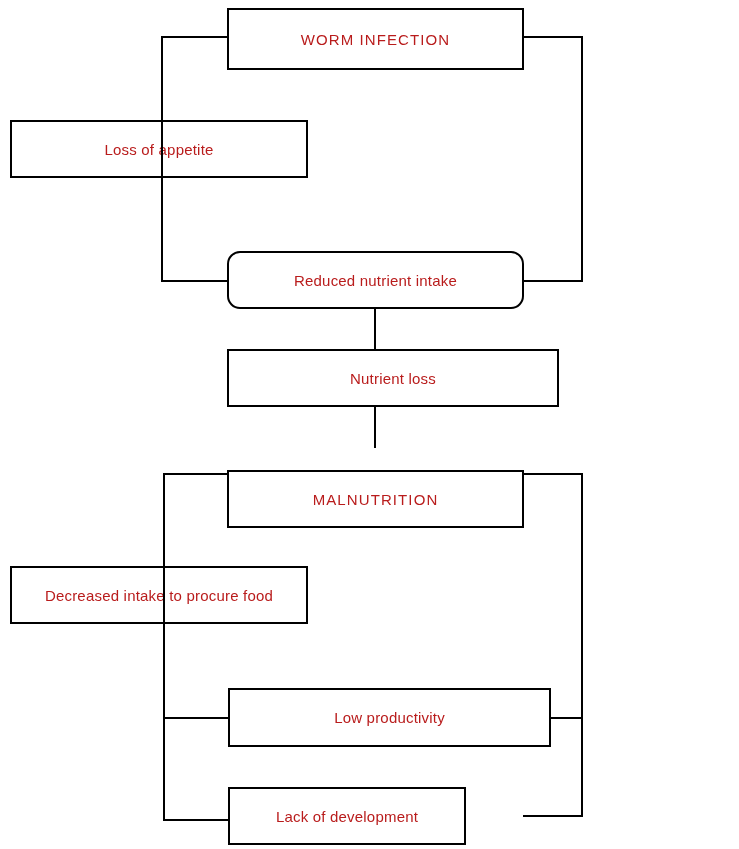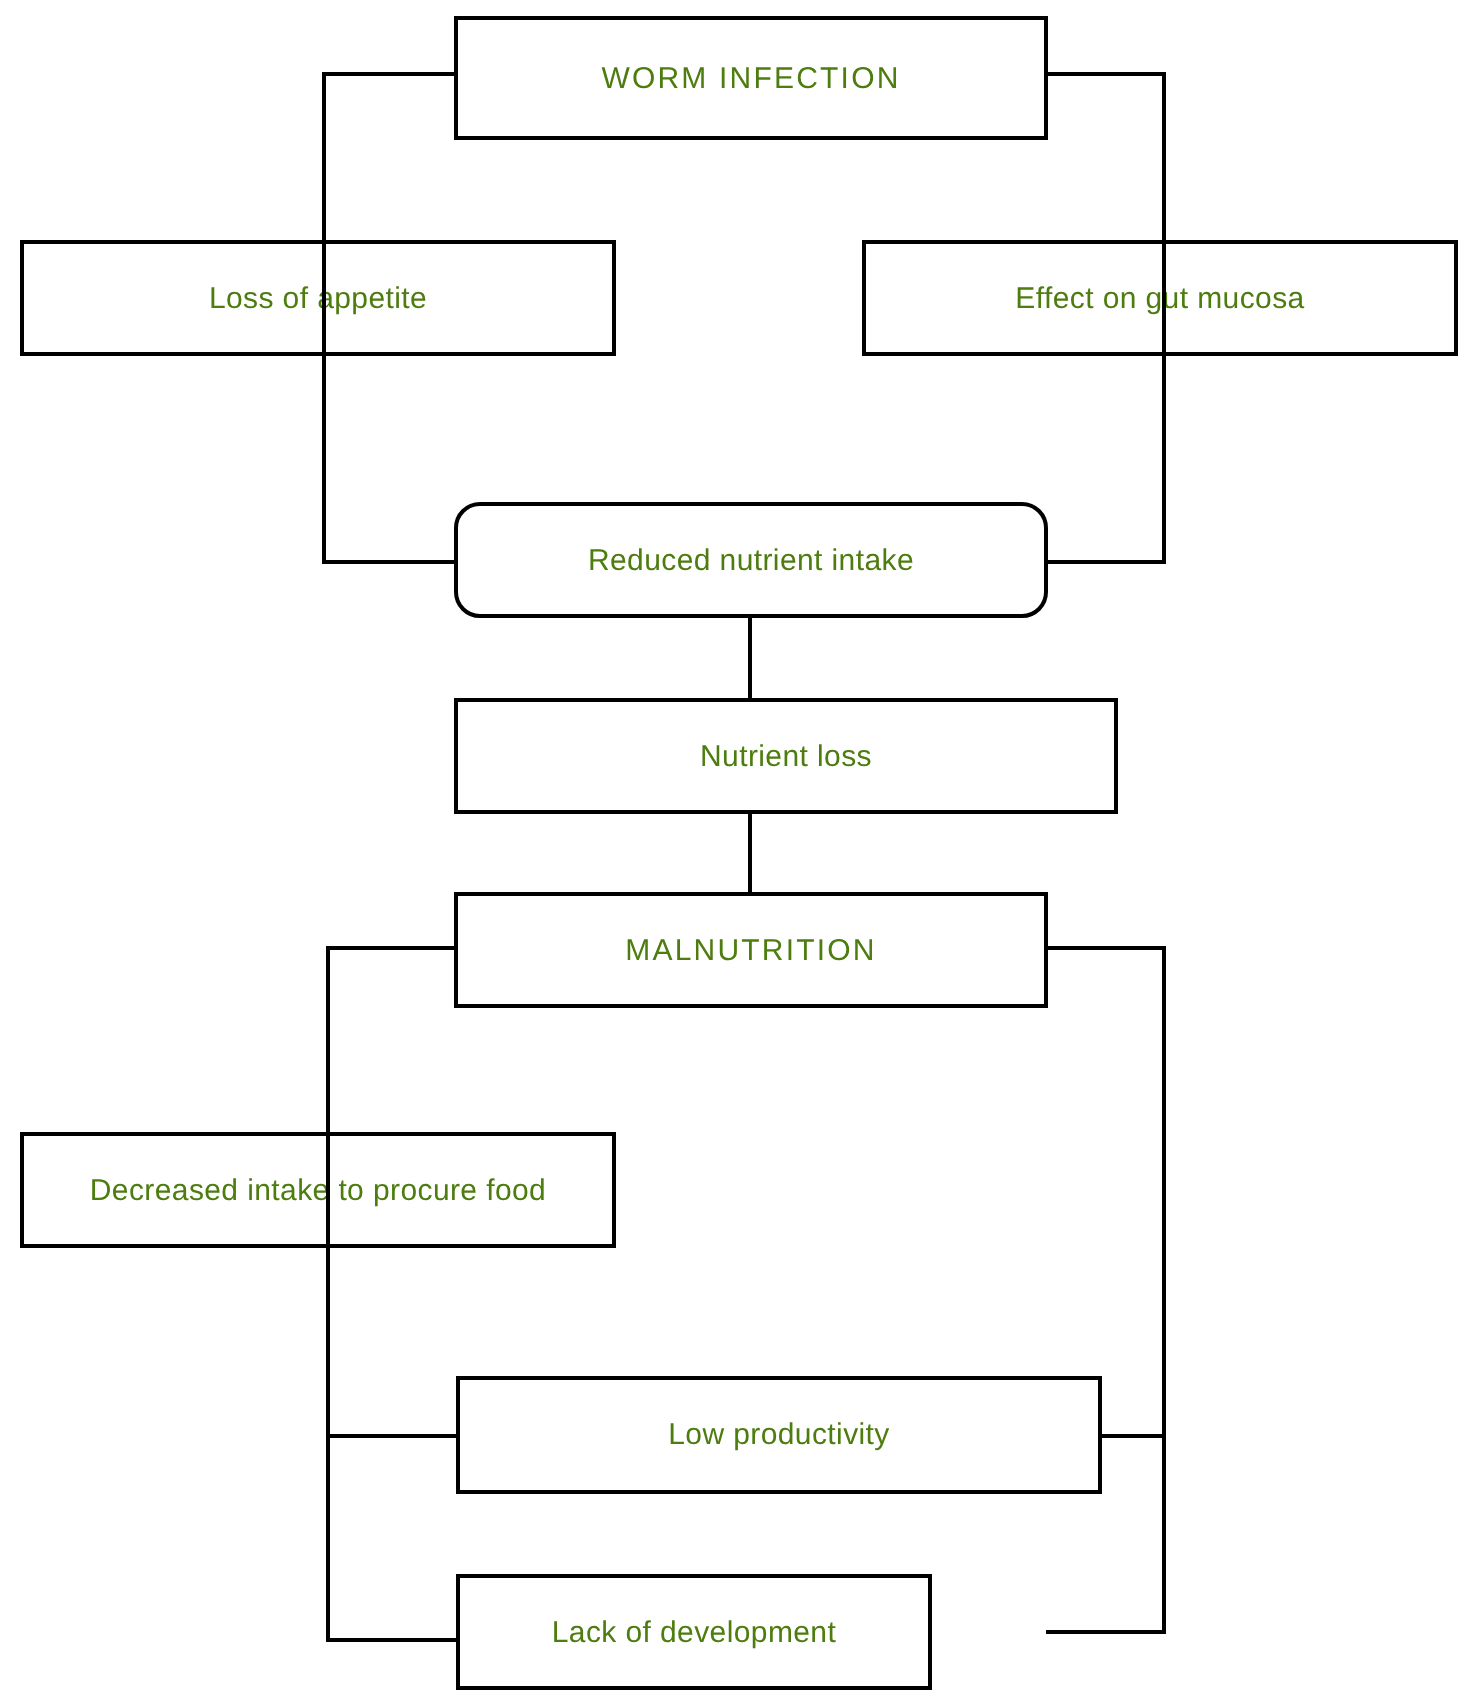--- a/index.html
+++ b/index.html
@@ -19,21 +19,21 @@
     box-sizing:border-box;
     background:#ffffff;
     border:2px solid #000000;
     display:flex;
     align-items:center;
     justify-content:center;
     z-index:5;
   }
   .node .label{
     font-size:15px;
-    color:#4d7c0f;
+    color:#b91c1c;
     letter-spacing:0.2px;
     white-space:nowrap;
     line-height:1;
   }
   .node.caps .label{
     letter-spacing:1.1px;
   }
   
   .conn{
     position:absolute;
@@ -72,33 +72,30 @@
   <div class="conn h" style="left:523px; top:815px; width:60px;"></div>
 
   <div class="node caps" style="left:227px; top:8px; width:297px; height:62px;">
     <span class="label">WORM INFECTION</span>
   </div>
 
   <div class="node" style="left:10px; top:120px; width:298px; height:58px;">
     <span class="label">Loss of appetite</span>
   </div>
 
-  <div class="node" style="left:431px; top:120px; width:298px; height:58px;">
-    <span class="label">Effect on gut mucosa</span>
-  </div>
 
   <div class="node" style="left:227px; top:251px; width:297px; height:58px;border-radius:13px;">
     <span class="label">Reduced nutrient intake</span>
   </div>
 
   <div class="node" style="left:227px; top:349px; width:332px; height:58px;">
     <span class="label">Nutrient loss</span>
   </div>
 
-  <div class="node caps" style="left:227px; top:446px; width:297px; height:58px;">
+  <div class="node caps" style="left:227px; top:470px; width:297px; height:58px;">
     <span class="label">MALNUTRITION</span>
   </div>
 
   <div class="node" style="left:10px; top:566px; width:298px; height:58px;">
     <span class="label">Decreased intake to procure food</span>
   </div>
 
 
   <div class="node" style="left:228px; top:688px; width:323px; height:59px;">
     <span class="label">Low productivity</span>

